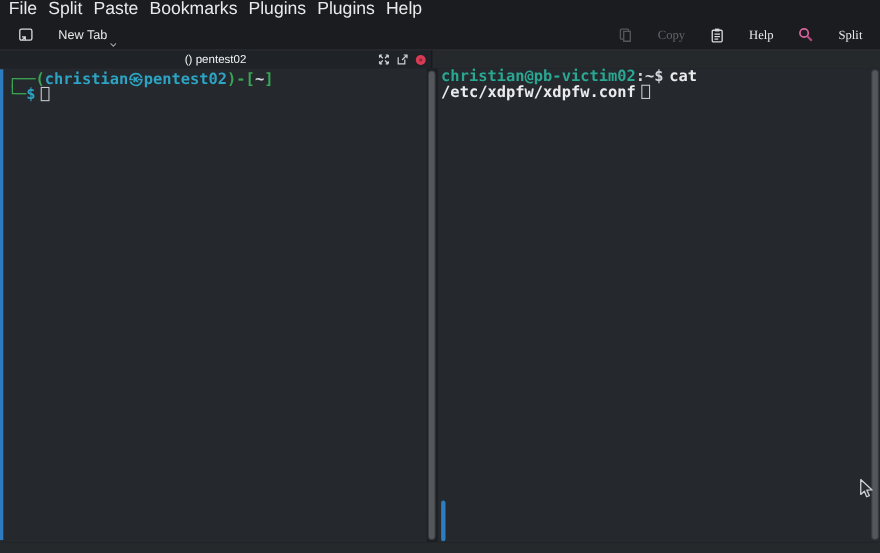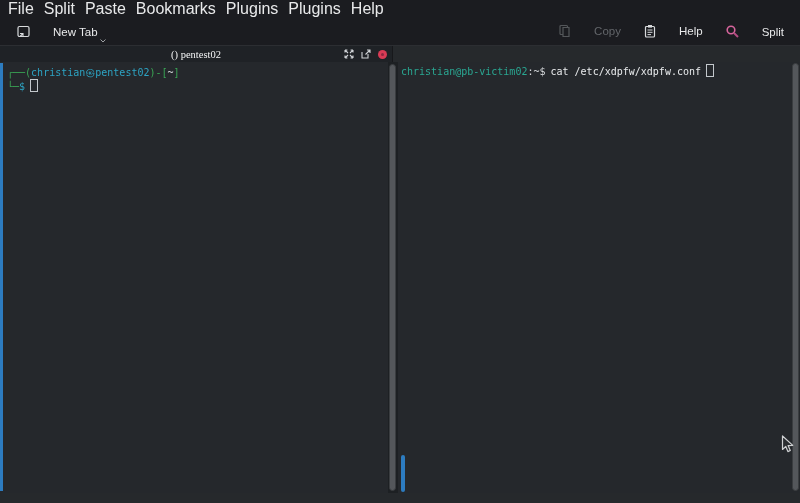--- a/index.html
+++ b/index.html
@@ -23,46 +23,46 @@
   .toolbar{
     position:absolute;top:18px;left:0;right:0;height:27px;
     background:var(--chrome-bg,#1b1c20);
     display:flex;align-items:center;padding:0 10px;box-sizing:border-box;
   }
   .tool-btn{
     position:relative;display:inline-flex;align-items:center;gap:22px;
     color:#e8e9ea;font-size:11.5px;padding:3px 6px;border-radius:3px;white-space:nowrap;
   }
   .tool-btn.disabled{color:#63666a;}
-  .toolbar-right{margin-left:auto;display:flex;align-items:flex-start;gap:10px;}
+  .toolbar-right{margin-left:auto;display:flex;align-items:center;gap:10px;font-family:Liberation Serif, serif;}
   .submenu-caret{position:absolute;right:-2px;bottom:-1px;}
   
   .headerbar{
     position:absolute;top:45px;left:0;right:0;height:17px;display:flex;
     border-top:1px solid #2c2e32;box-sizing:border-box;
   }
   .view-header{
     position:relative;background:var(--header-bg,#1f2226);
-    display:flex;align-items:center;justify-content:center;font-family:Liberation Serif, serif;
+    display:flex;align-items:center;justify-content:center;
   }
   .view-header.left{width:392px;border-right:1px solid #17181b;}
   .view-header.right{flex:1;}
   .view-title{color:#f4f5f6;font-size:10.5px;white-space:nowrap;}
   .header-icons{position:absolute;right:5px;top:0;bottom:0;display:flex;align-items:center;gap:7px;}
   .close-dot{
     width:9px;height:9px;border-radius:50%;
     background:var(--close-red,#d93b55);
     display:flex;align-items:center;justify-content:center;
   }
   .close-dot span{width:3px;height:3px;border-radius:50%;background:#8e2740;display:block;}
   
   .content{position:absolute;top:62px;left:0;right:0;height:431px;background:#1d2023;}
   .pane{
     position:absolute;top:0;height:431px;background:var(--terminal-bg,#25282c);
-    font-family:"DejaVu Sans Mono",monospace;font-size:10px;font-weight:normal;
+    font-family:"DejaVu Sans Mono",monospace;font-size:14px;font-weight:bold;
     line-height:13px;overflow:hidden;box-sizing:border-box;
   }
   .pane.left{left:0;width:388px;padding:4px 4px 0 7px;}
   .pane.right{left:398px;right:0;padding:2px 10px 0 3px;}
   .seg-green{color:var(--kali-green,#3aa655);}
   .seg-blue{color:var(--kali-blue,#2da4c4);}
   .seg-white{color:#d4d7da;}
   .seg-teal{color:var(--user-teal,#2aa792);}
   .seg-cmd{color:#e9ebed;}
   .cursor-block{

